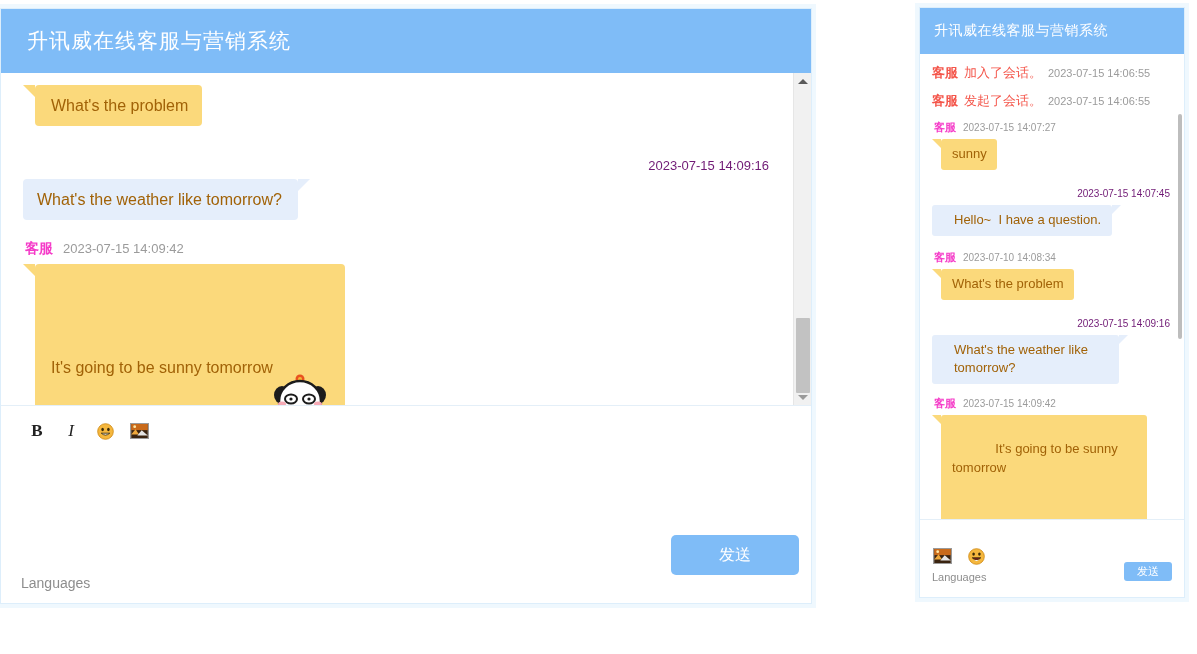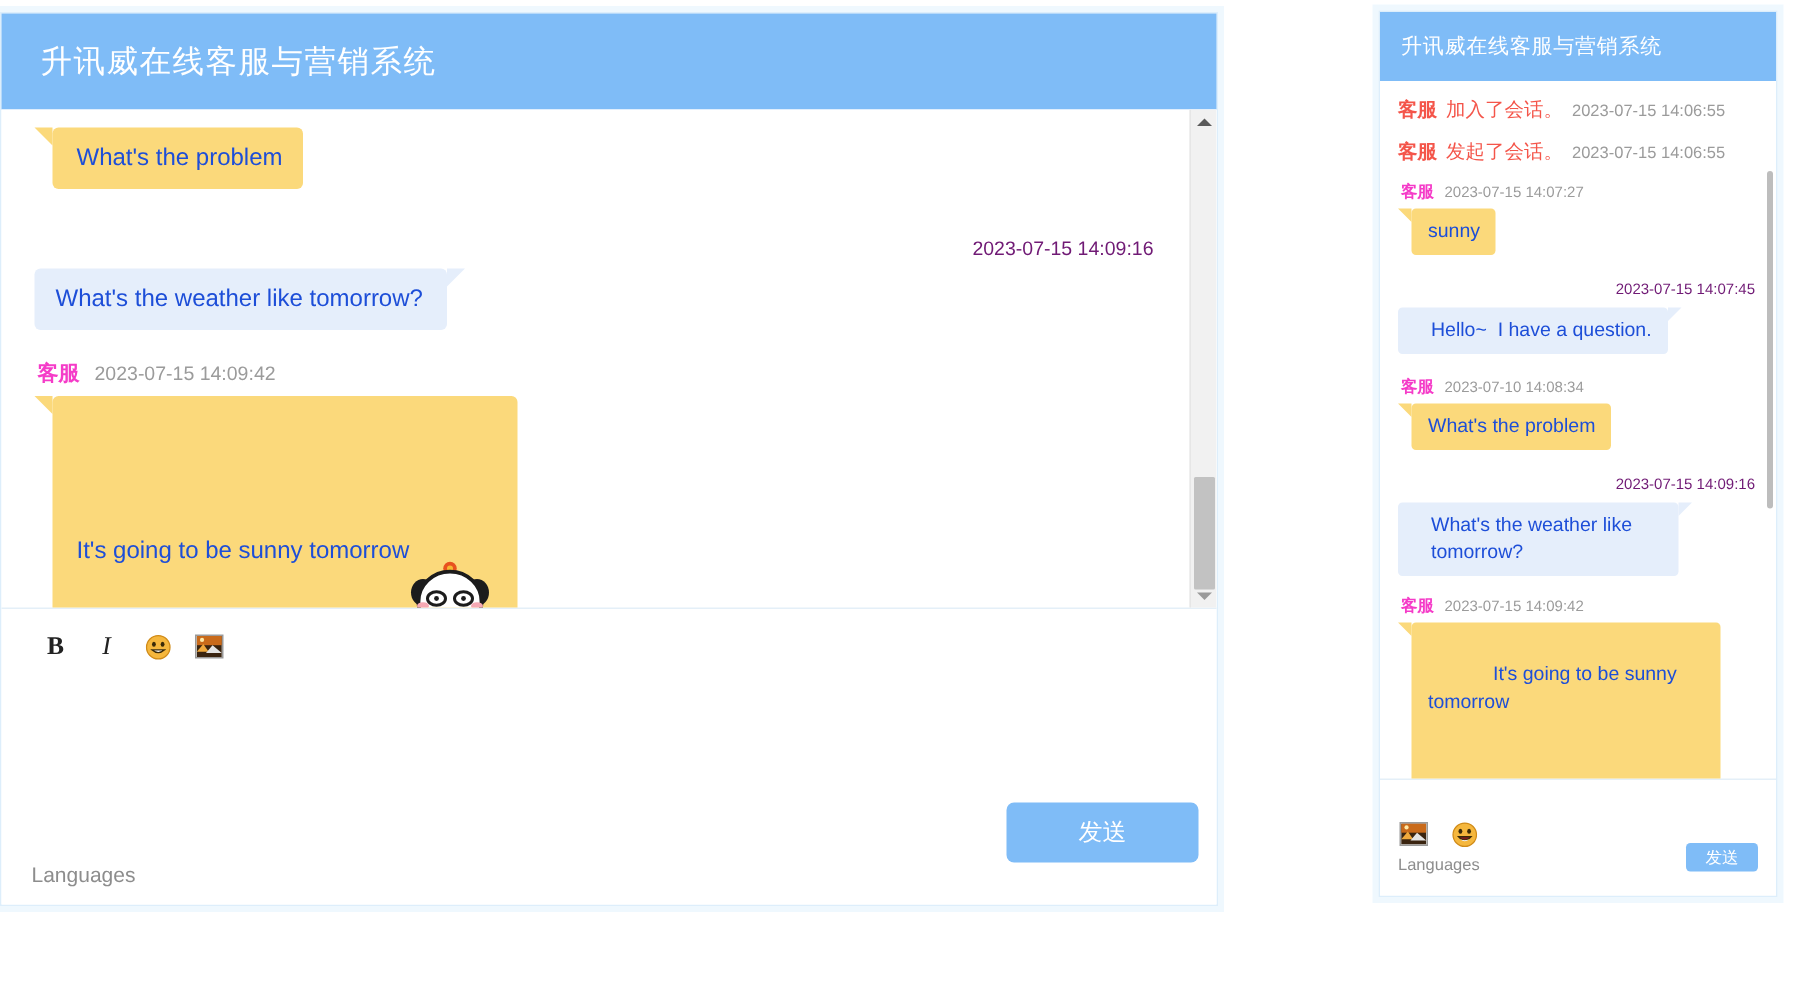--- a/index.html
+++ b/index.html
@@ -50,21 +50,21 @@
   .meta-time-right { color: #701a75; font-size: 13px; text-align: right; display:block; margin: 4px 2px 6px 0; }
 
   .row { display: flex; margin-bottom: 2px; }
   .row.left  { justify-content: flex-start; }
   .row.right { justify-content: flex-start; }
 
   .bubble {
     position: relative;
     max-width: 72%;
     font-size: 16px;
-    color: #1d4ed8;
+    color: #a16207;
     line-height: 1.45;
     word-wrap: break-word;
     white-space: pre-wrap;
   }
   .bubble.agent {
     background: #fbd97b;
     border-radius: 4px;
     padding: 9px 14px 9px 16px;
     margin-left: 12px;
   }

